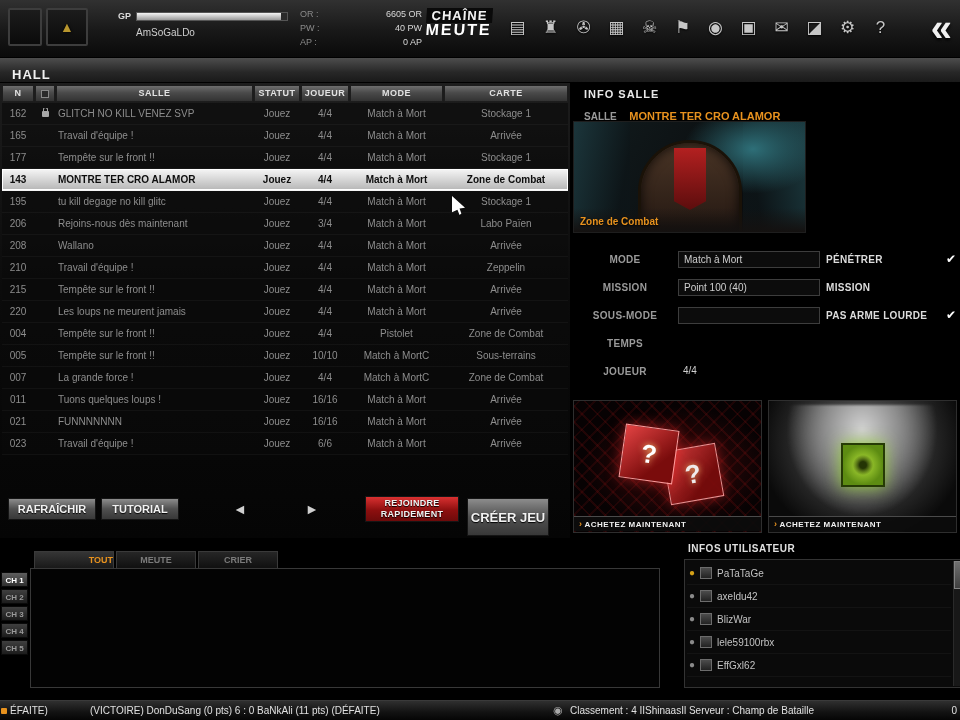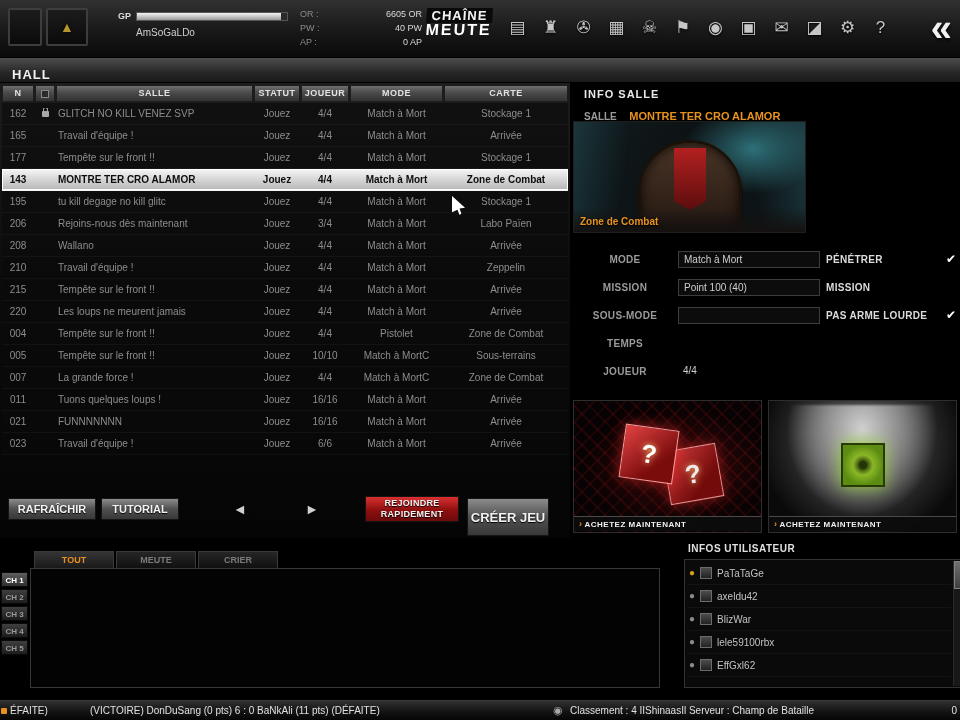--- a/index.html
+++ b/index.html
@@ -143,21 +143,21 @@
     border-top:1px solid #4a4a4a; display:flex; align-items:center; padding-left:5px; z-index:6;
     font-size:8px; font-weight:bold; letter-spacing:.5px; color:#f0f0f0; }
   .arr { color:#e8921e; margin-right:2px; font-size:9px; }
 
   
   .chatarea { position:absolute; left:0; top:538px; width:670px; height:157px; }
   .tabs { position:absolute; left:34px; top:13px; display:flex; gap:2px; }
   .tab { width:80px; height:17px; line-height:17px; text-align:center; font-size:9px; font-weight:bold;
     color:#7a7a7a; background:linear-gradient(#262626,#101010); border:1px solid #3a3a3a;
     border-bottom:none; cursor:pointer; }
-  .tab.active { color:#e8921e; background:linear-gradient(#353535,#191919); }
+  .tab.active { color:#e8921e; background:linear-gradient(#353535,#191919);text-align:right; }
   .chatbox { position:absolute; left:30px; top:30px; width:630px; height:120px; background:#030303;
     border:1px solid #383838; }
   .channels { position:absolute; left:1px; top:34px; display:flex; flex-direction:column; gap:2px; }
   .ch { width:27px; height:15px; line-height:15px; text-align:center; font-size:8px; font-weight:bold;
     color:#9a9a9a; background:linear-gradient(#3f3f3f,#1c1c1c); border:1px solid #0a0a0a; cursor:pointer; }
   .ch.active { color:#fff; background:linear-gradient(#5e5e5e,#2f2f2f); }
 
   
   .userpanel { position:absolute; left:676px; top:540px; width:281px; height:150px;margin-left:8px; }
   .up-title { font-size:10px; font-weight:bold; color:#e0e0e0; letter-spacing:.5px; padding:3px 0 0 4px; }

